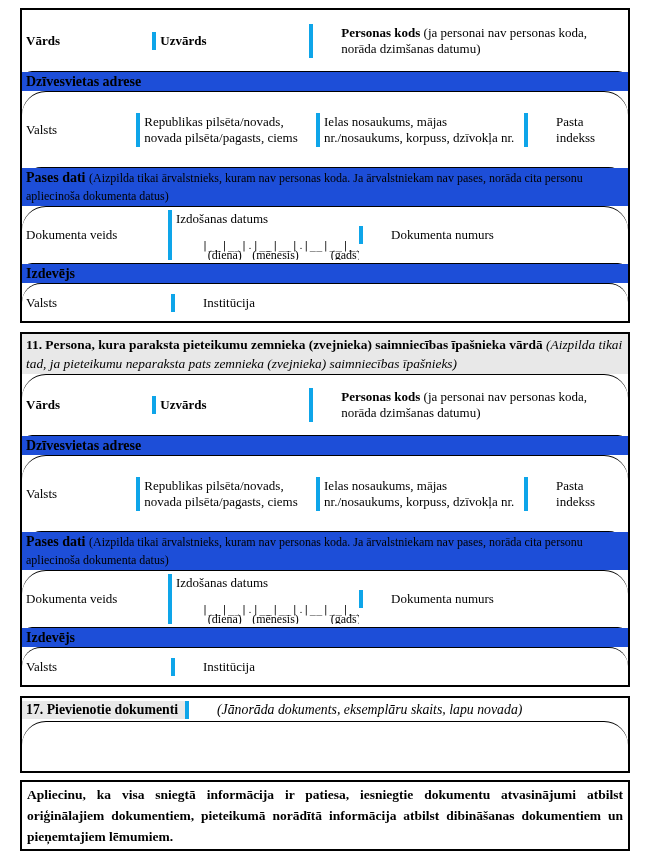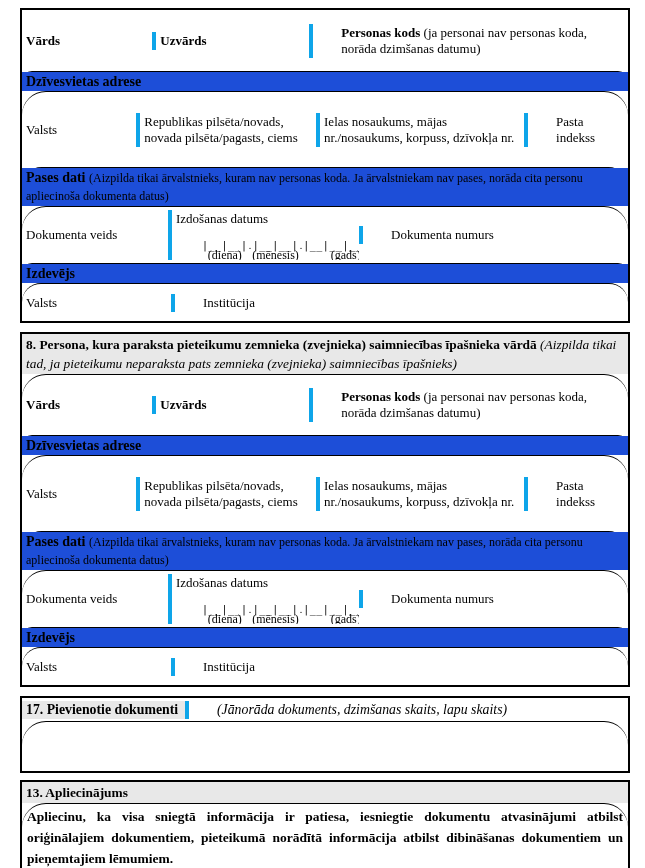--- a/index.html
+++ b/index.html
@@ -90,21 +90,21 @@
     </div>
     <div class="row" style="height:38px;">
       <div class="cell" style="width:149px;"><span>Valsts</span></div>
       <div class="cell grow"><span>Institūcija</span></div>
     </div>
   </div>
 
   <div class="box" style="top:332px;">
     <div class="row">
       <div class="sect-band grow">
-        <span class="sect-title">8. Persona, kura paraksta pieteikumu zemnieka (zvejnieka) saimniecības īpašnieka vārdā</span>
+        <span class="sect-title">11. Persona, kura paraksta pieteikumu zemnieka (zvejnieka) saimniecības īpašnieka vārdā</span>
         <span class="sect-note">(Aizpilda tikai tad, ja pieteikumu neparaksta pats zemnieka (zvejnieka) saimniecības īpašnieks)</span>
       </div>
     </div>
     <div class="row" style="height:61px;">
       <div class="cell bold" style="width:176px;"><span>Vārds</span></div>
       <div class="cell bold" style="width:211px;"><span>Uzvārds</span></div>
       <div class="cell grow"><span class="bold">Personas kods</span> <span class="note-normal">(ja personai nav personas koda, norāda dzimšanas datumu)</span></div>
     </div>
     <div class="row">
       <div class="band grow">Dzīvesvietas adrese</div>
@@ -146,29 +146,26 @@
     </div>
     <div class="row" style="height:38px;">
       <div class="cell" style="width:149px;"><span>Valsts</span></div>
       <div class="cell grow"><span>Institūcija</span></div>
     </div>
   </div>
 
   <div class="box" style="top:696px;">
     <div class="row" style="height:23px;">
       <div class="cell s12-left"><span>17. Pievienotie dokumenti</span></div>
-      <div class="cell s12-right grow"><span>(Jānorāda dokuments, dzimšanas skaits, lapu skaits)</span></div>
+      <div class="cell s12-right grow"><span>(Jānorāda dokuments, eksemplāru skaits, lapu novada)</span></div>
     </div>
     <div class="row" style="height:50px;">
       <div class="cell grow"></div>
     </div>
   </div>
 
   <div class="box" style="top:780px;">
     <div class="row">
-      <div class="sect-band sect-title grow">13. Apliecinājums</div>
-    </div>
-    <div class="row">
       <div class="s13-body grow">Apliecinu, ka visa sniegtā informācija ir patiesa, iesniegtie dokumentu atvasinājumi atbilst oriģinālajiem dokumentiem, pieteikumā norādītā informācija atbilst dibināšanas dokumentiem un pieņemtajiem lēmumiem.</div>
     </div>
   </div>
 
 </div>
 
 </body></html>

